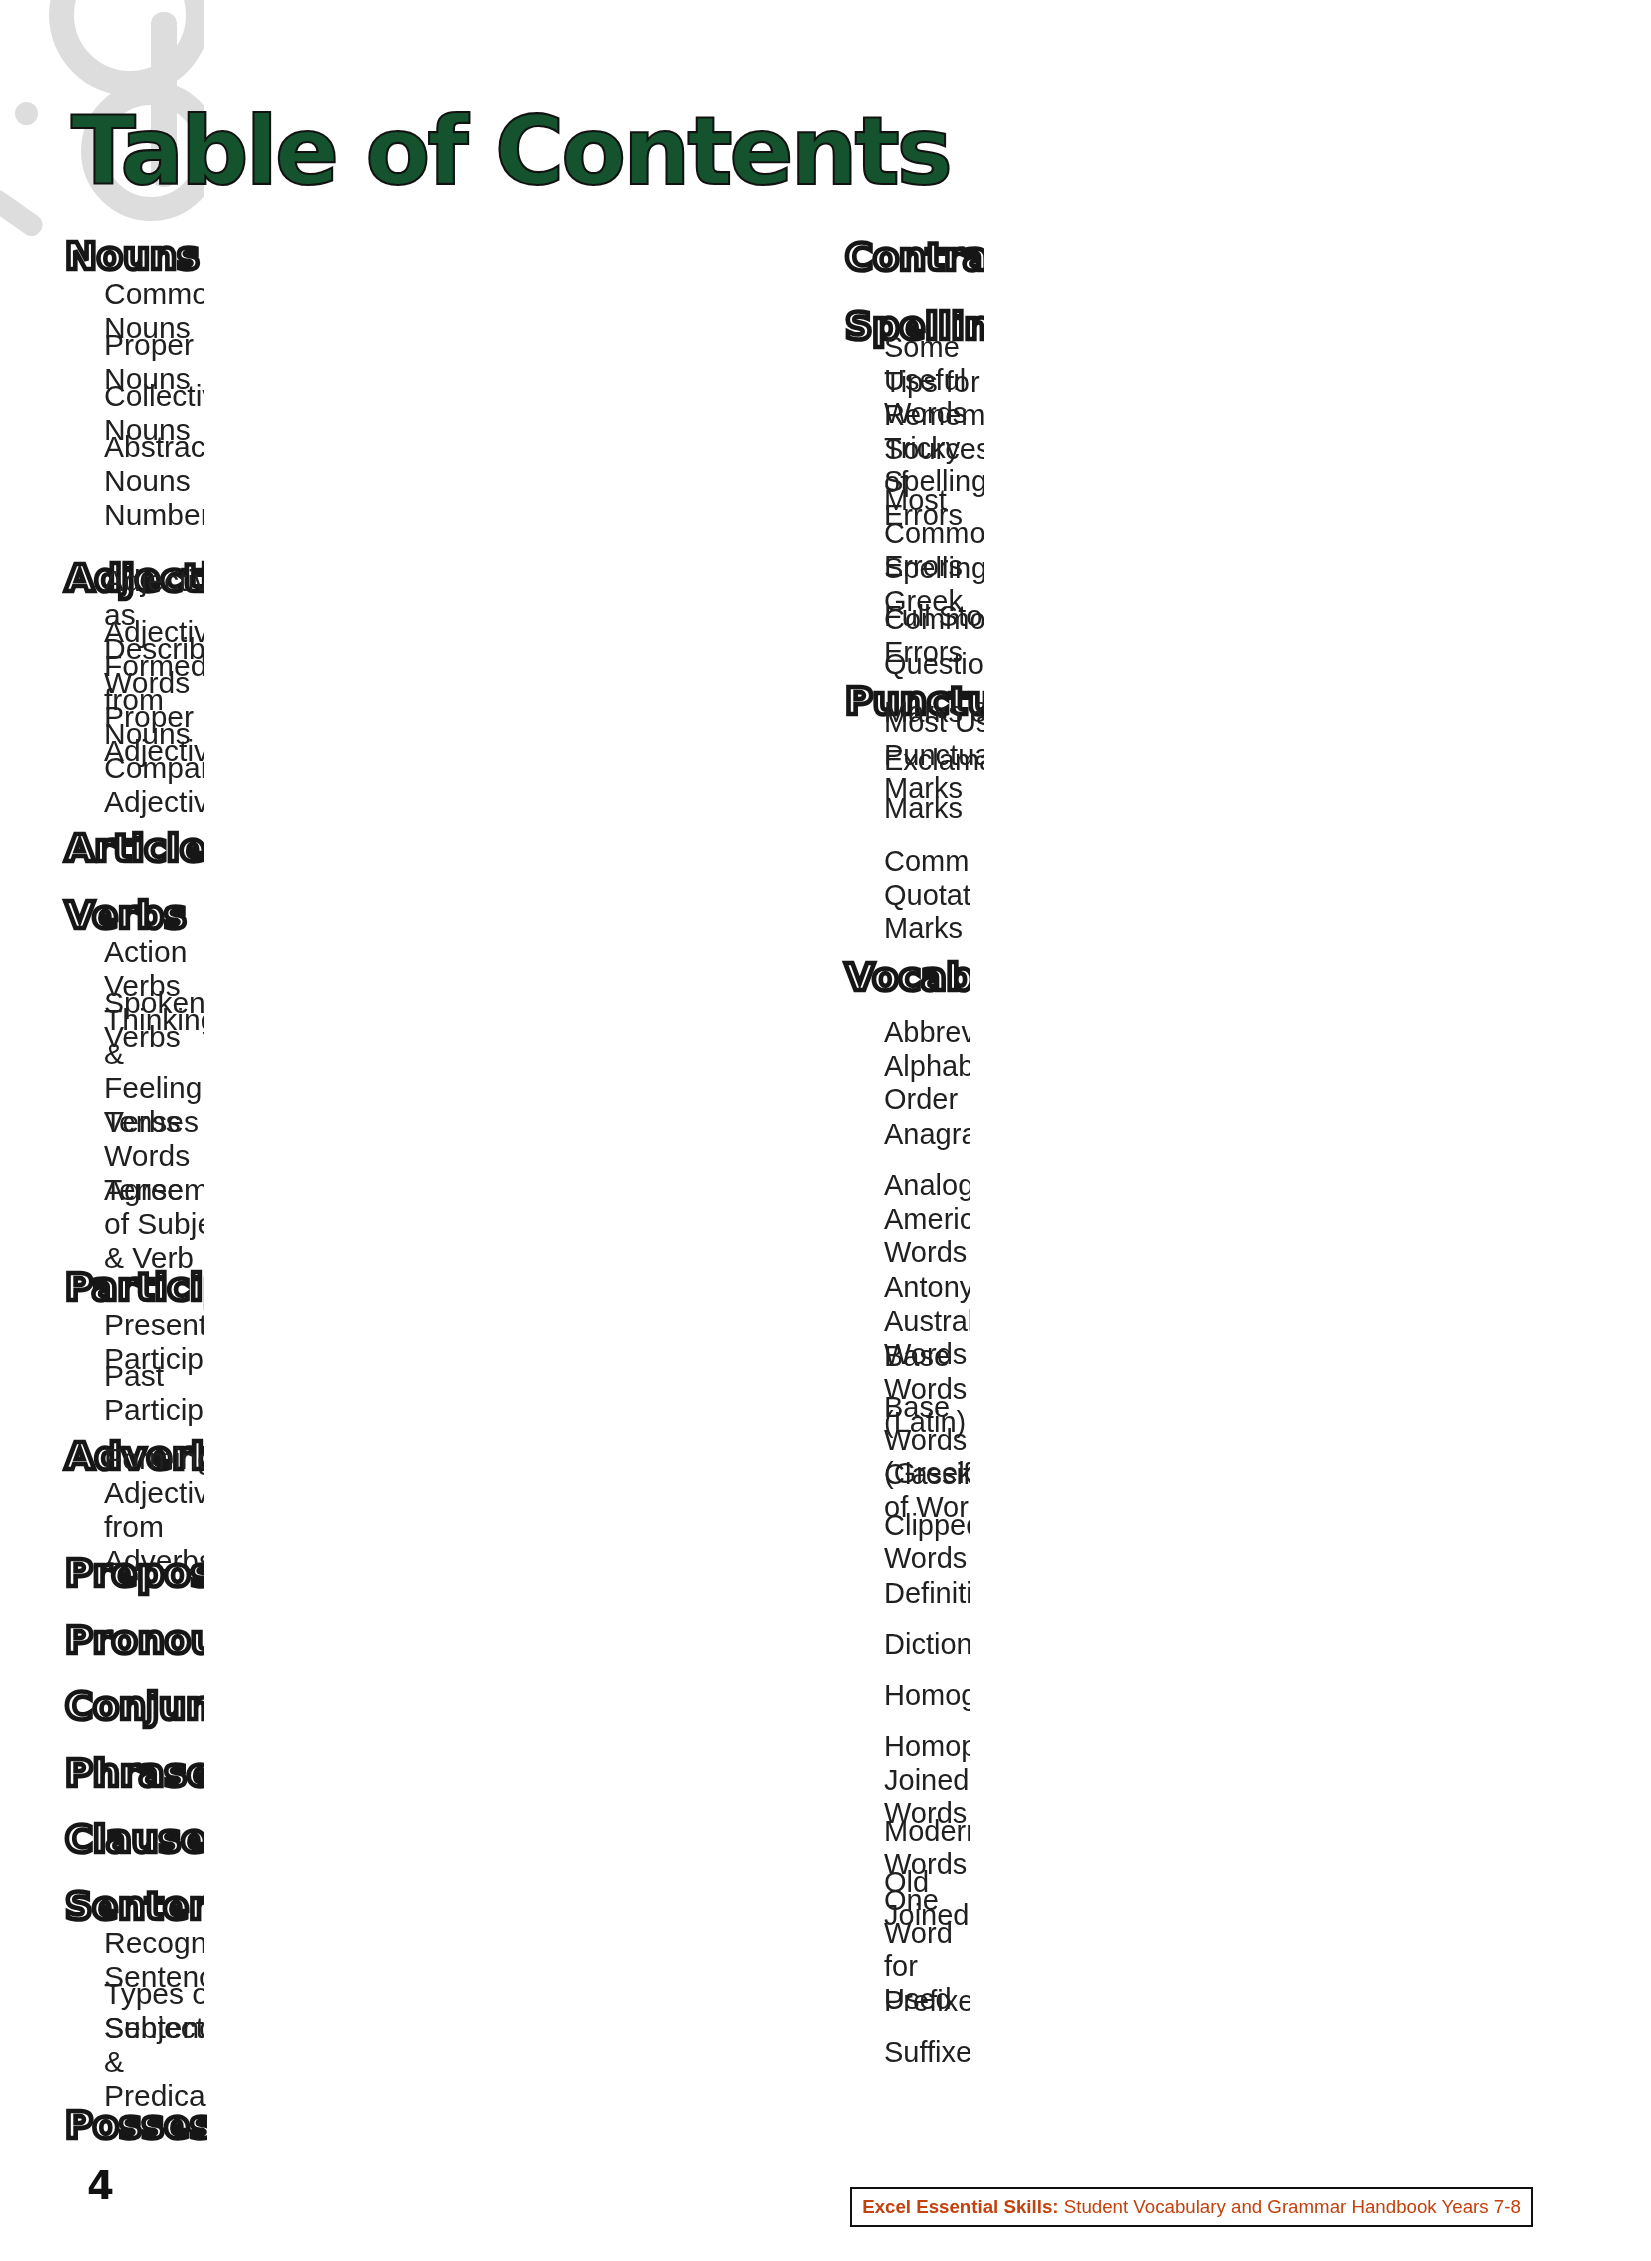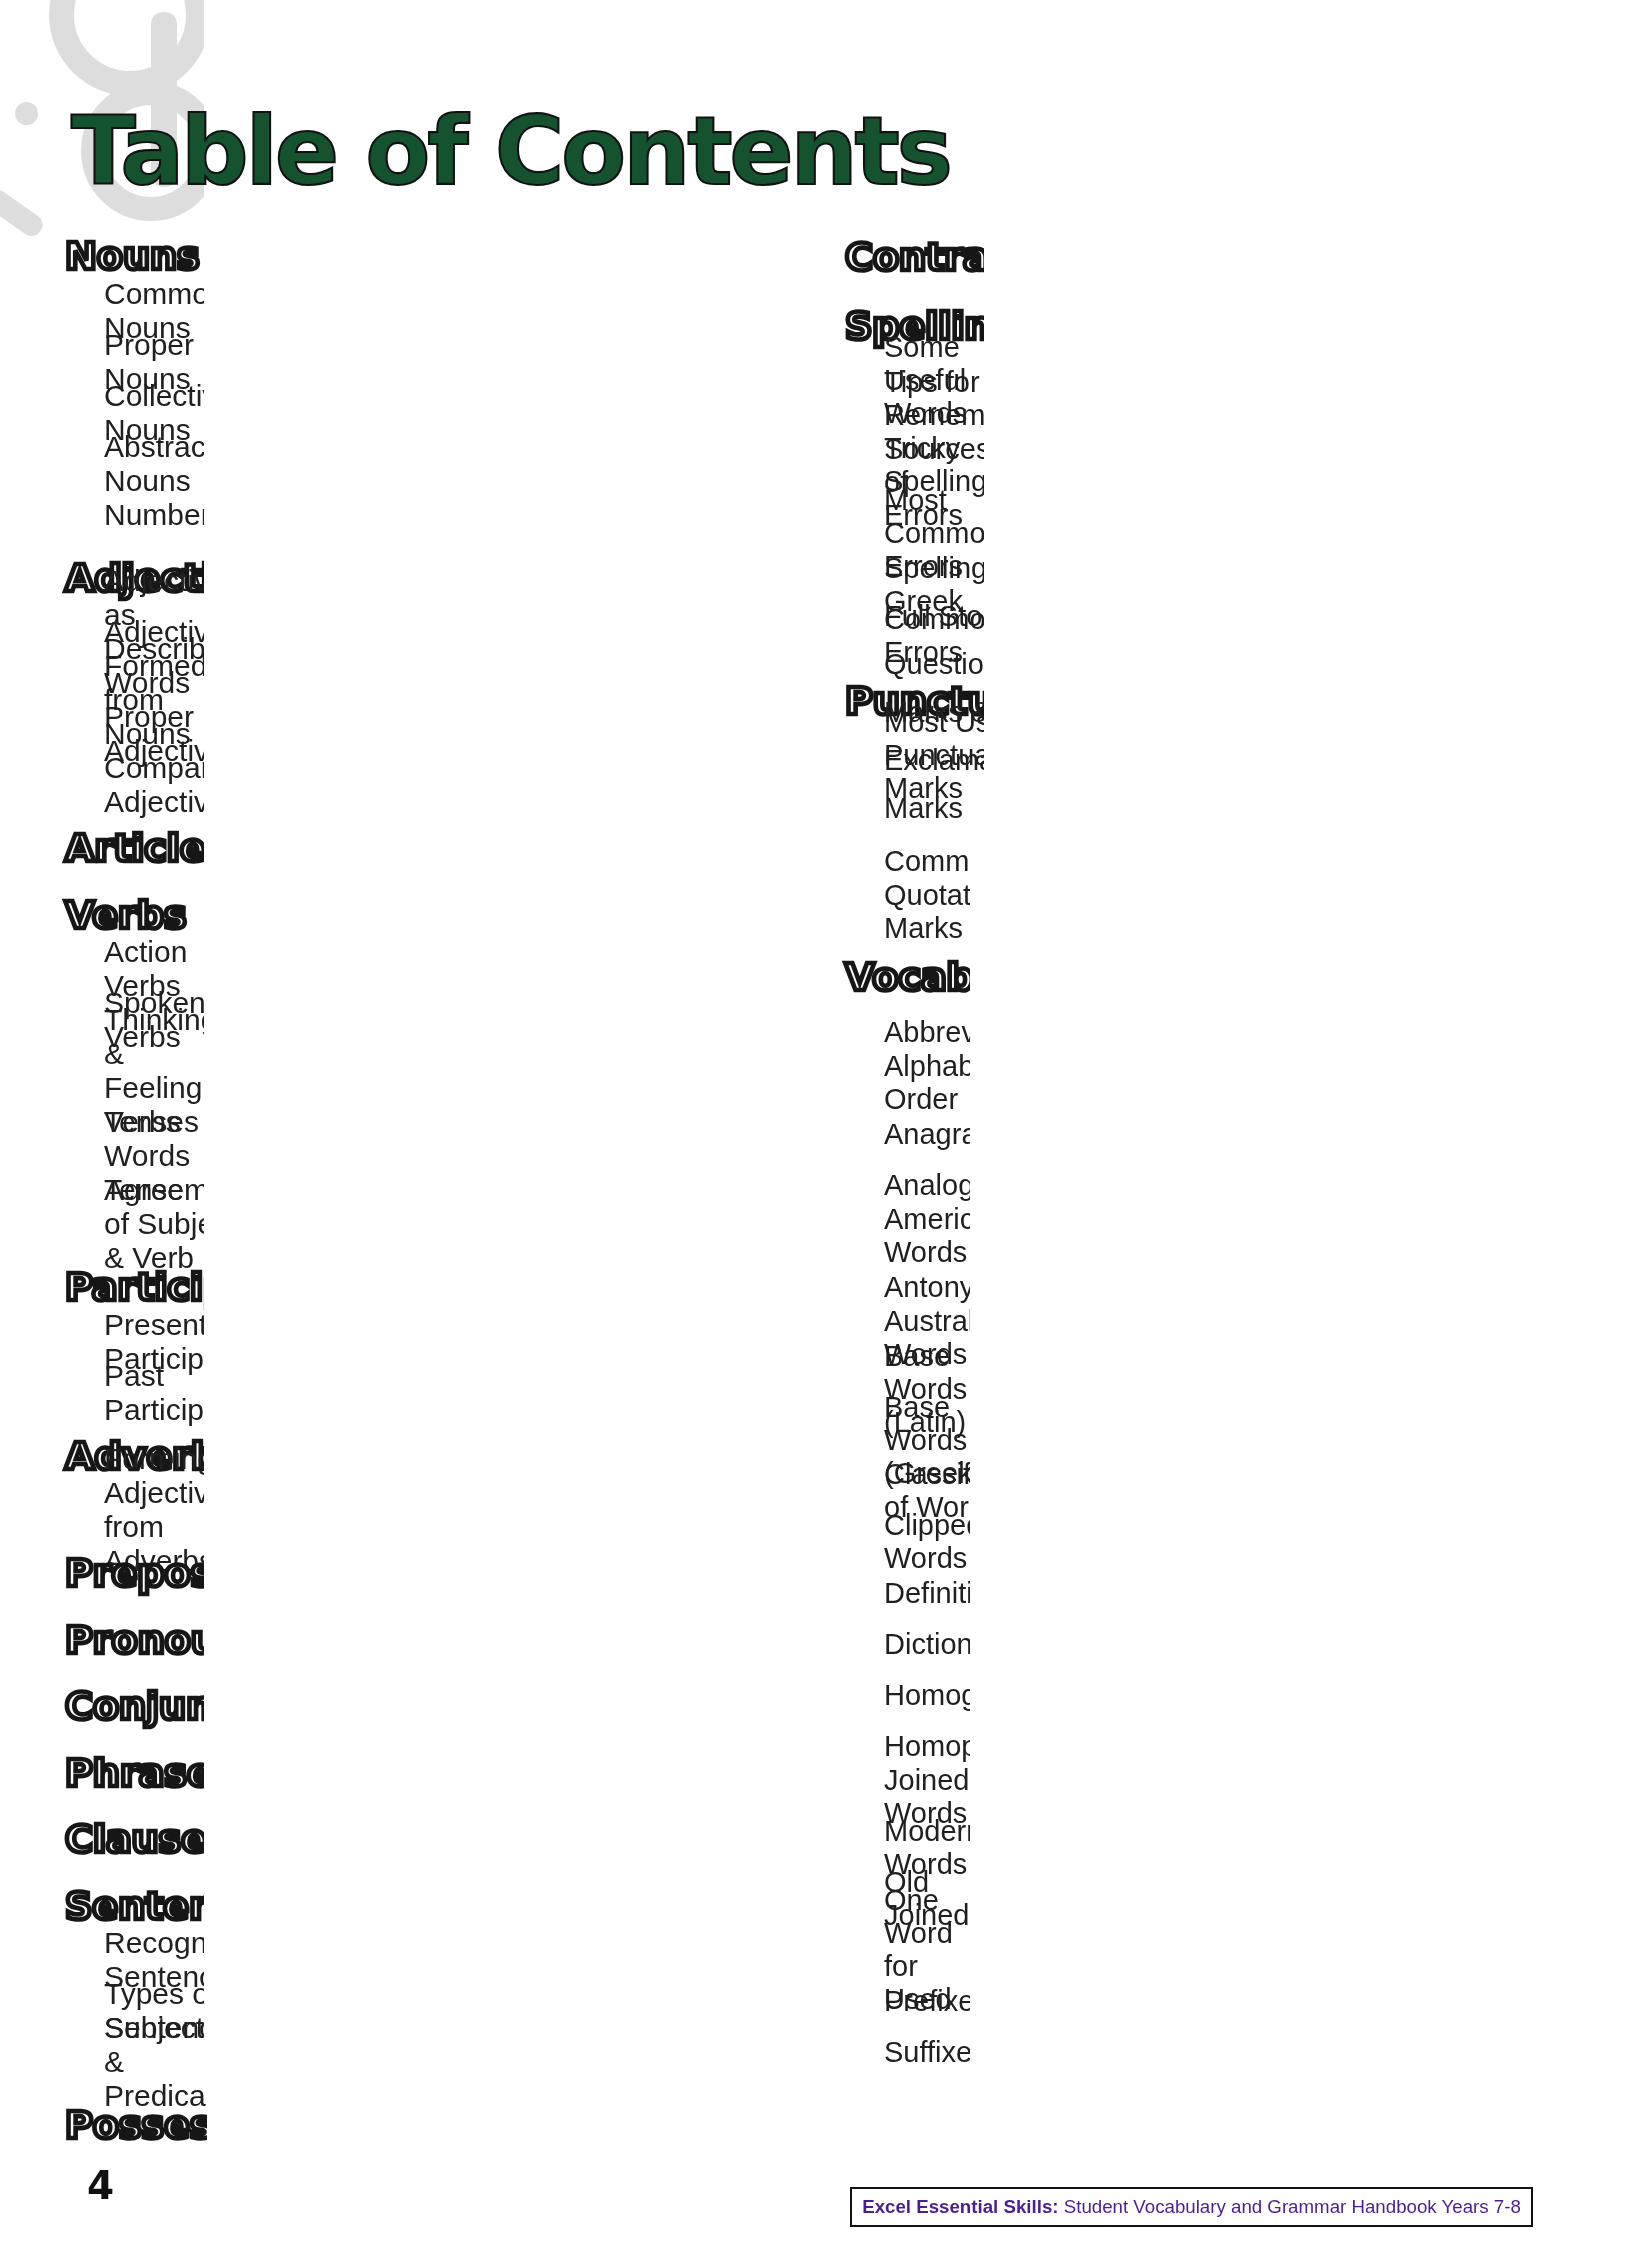--- a/index.html
+++ b/index.html
@@ -63,21 +63,21 @@
 
   
   .folio{
     position:absolute;left:87px;top:2163px;z-index:1;
     font-family:"DejaVu Sans", sans-serif;
     font-size:39px;font-weight:700;color:#111;
   }
   .badge{
     position:absolute;right:119px;top:2187px;z-index:1;
     border:2.5px solid #111;padding:6.8px 10.2px;
-    font-size:18.7px;color:#4c1d95;white-space:nowrap;
+    font-size:18.7px;color:#c2410c;white-space:nowrap;
     background:#fff;
   }
   .badge .b{font-weight:700;}
 </style>
 </head>
 <body>
 
 <div class="page">
 
   <div class="watermark">

